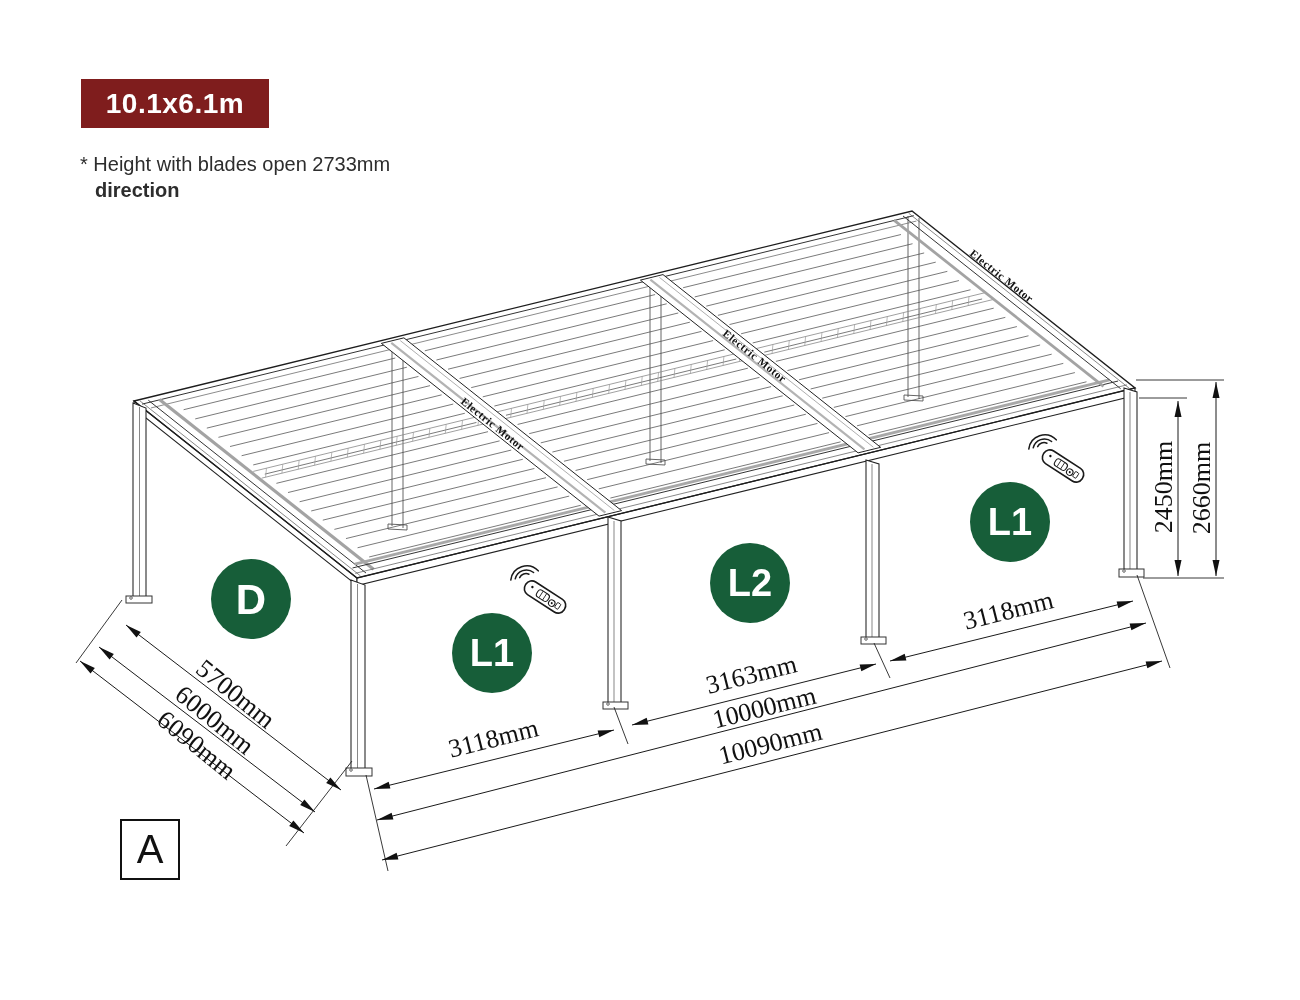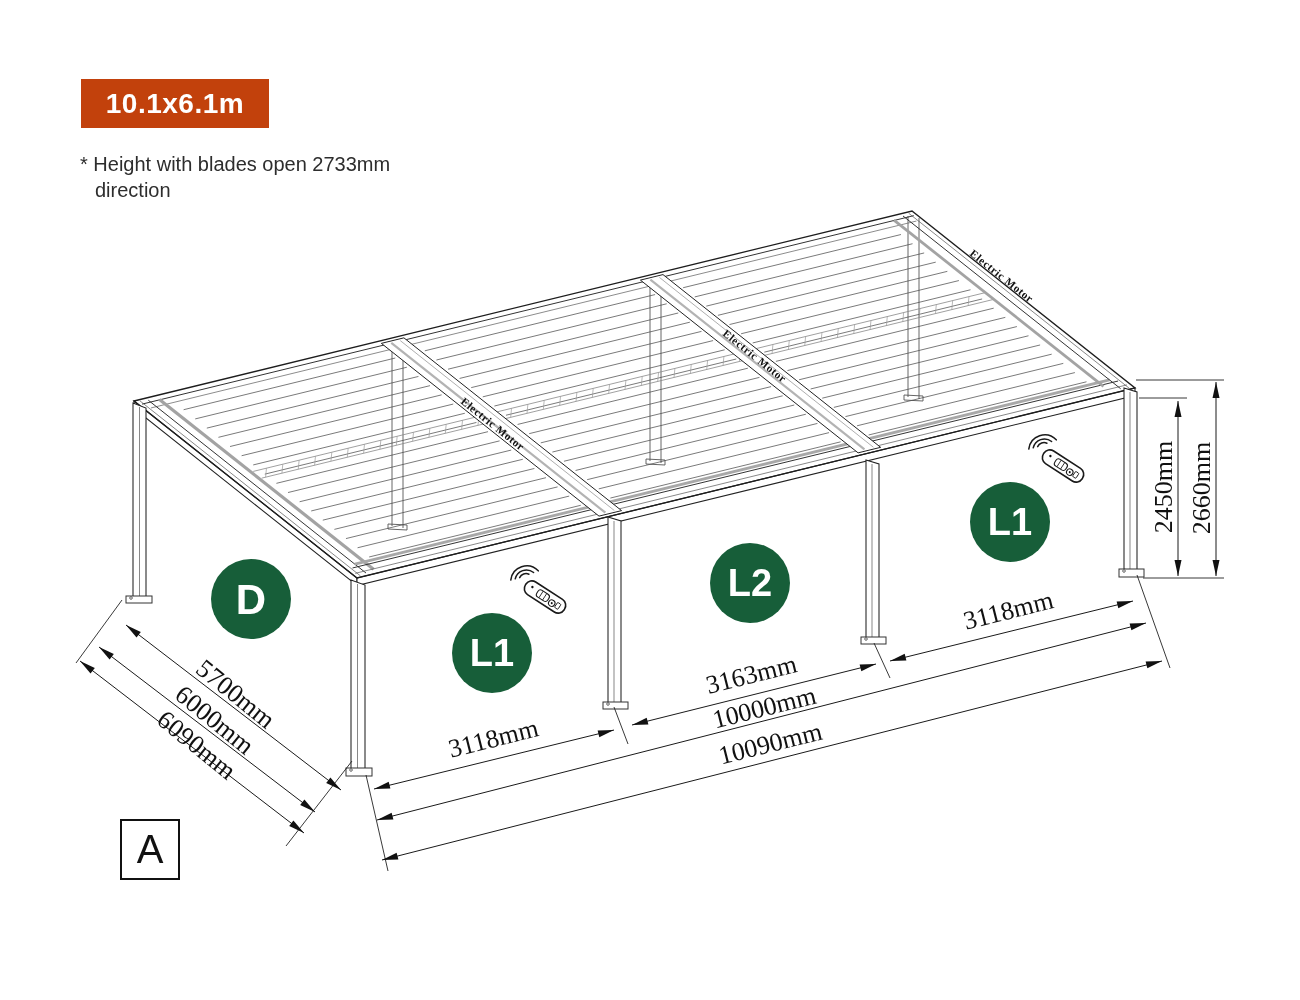--- a/index.html
+++ b/index.html
@@ -3,36 +3,36 @@
 <meta charset="utf-8">
 <style>
   html,body{margin:0;padding:0;background:#ffffff;}
   .stage{position:relative;width:1300px;height:1000px;background:#fff;overflow:hidden;
          font-family:"Liberation Sans", sans-serif;}
   .size-badge{position:absolute;left:81px;top:79px;width:188px;height:49px;
     display:flex;align-items:center;justify-content:center;
     color:#fff;font-size:28px;font-weight:600;letter-spacing:.5px;}
   .notes{position:absolute;left:80px;top:152px;font-size:20px;line-height:25.5px;
     color:#2d2d2d;font-weight:400;}
-  .notes .cont{padding-left:15px;}
+  .notes .cont{padding-left:15px;font-weight:bold;}
   .view-box{position:absolute;left:120px;top:819px;width:56px;height:57px;
     border:2.5px solid #111;display:flex;align-items:center;justify-content:center;
     font-size:40px;font-weight:500;color:#111;}
   svg{position:absolute;left:0;top:0;}
   text.dim{font-family:"Liberation Serif", serif;font-size:26px;fill:#111;}
   text.motor{font-family:"Liberation Serif", serif;font-size:11px;font-weight:bold;
     fill:#111;letter-spacing:.6px;}
   text.zone{font-family:"Liberation Sans", sans-serif;font-weight:bold;fill:#fff;}
 </style>
 </head>
 <body>
 
 <div class="stage">
 
-  <div class="size-badge" style="background: #c2410c;">
+  <div class="size-badge" style="background: #7f1d1d;">
     <span>10.1x6.1m</span>
   </div>
 
   <div class="notes">
     <div>* Height with blades open 2733mm</div>
     <div class="cont">direction</div>
   </div>
 
   <div class="view-box">
     <span>A</span>

